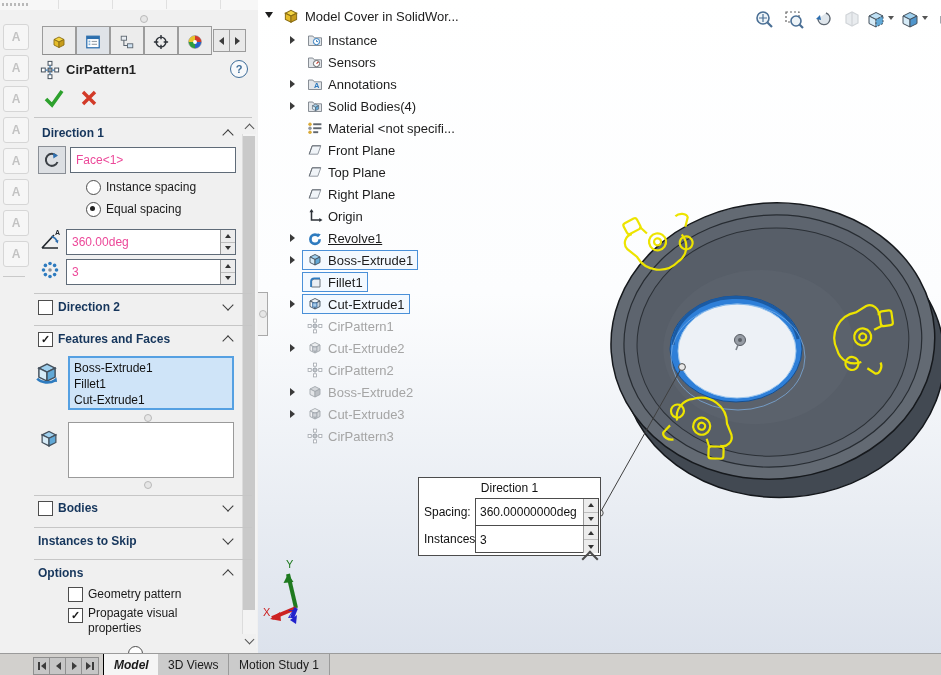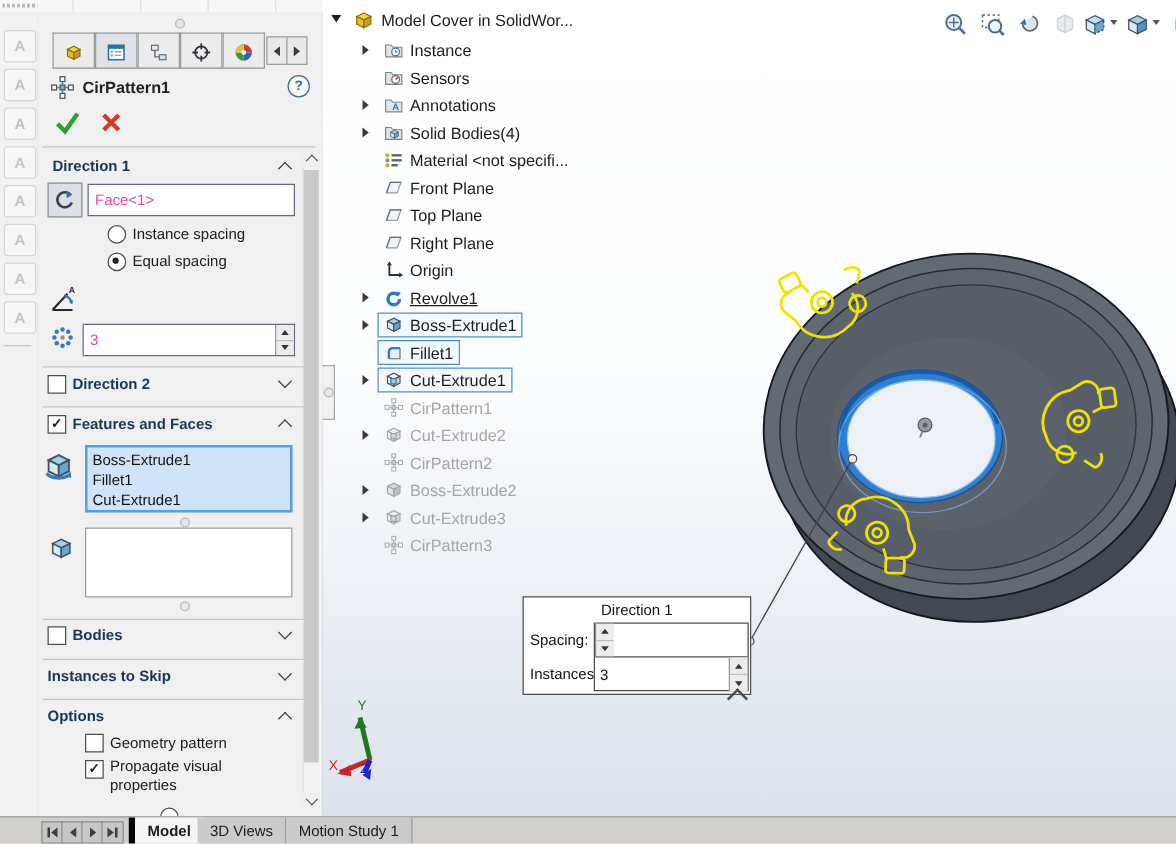--- a/index.html
+++ b/index.html
@@ -73,21 +73,21 @@
   .co-label{position:absolute;left:5px;font-size:12px;color:#111;}
   #co-chev{left:326px;top:553px;width:10px;height:10px;border:solid #4c4c4c;border-width:0 2px 2px 0;transform:rotate(-135deg);}
   
   #edge-handle{left:-1px;top:292px;width:10px;height:42px;background:#f0f0f0;border:1px solid #a9a9a9;border-left:none;}
   
   #bottom-bar{left:0;top:653px;width:941px;height:22px;background:#d2d0cd;border-top:1px solid #9b9b9b;}
   .nav-btn{position:absolute;top:3px;width:16px;height:16px;background:#c6c6c6;border:1px solid #8f8f8f;display:flex;align-items:center;justify-content:center;gap:1px;}
   .nav-bar{width:2px;height:8px;background:#3c3c3c;}
   .btab{position:absolute;top:0;height:21px;display:flex;align-items:center;justify-content:center;font-size:12px;color:#1a1a1a;
     border-right:1px solid #9b9b9b;background:#cbcbcb;padding:0 10px;}
-  .btab.active{background:#f5f5f5;font-weight:bold;border-left:5px solid #000000;}
+  .btab.active{background:#f5f5f5;font-weight:bold;border-left:1px solid #000000;font-style:italic;}
 </style>
 </head>
 <body>
 
 <div id="app">
 
   <div class="abs" id="top-strip">
     <div class="grip"></div>
     <div class="tick" style="left:58px"></div>
       <div class="tick" style="left:112px"></div>
@@ -215,20 +215,31 @@
     <span class="radio sel" style="left:56px;top:192px"></span>
     <span class="plabel" style="left:76px;top:192px">Equal spacing</span>
     <span class="abs ticon" style="left:8px;top:218px;width:24px;height:24px" id="angle-ico">
         <svg width="24" height="24" viewBox="0 0 24 24">
           <path d="M4,20 H20 M4,20 L16,7" stroke="#23282e" stroke-width="1.7" fill="none"></path>
           <path d="M19,13 A8,8 0 0 0 13.5,8.5" stroke="#2e6fb0" stroke-width="1.7" fill="none"></path>
           <path d="M19.8,15.5 l-2.8,-2.4 l3.4,-1 z" fill="#2e6fb0"></path>
           <text x="17" y="6.5" font-size="7" font-weight="bold" fill="#23282e" font-family="Liberation Sans, sans-serif">A</text>
         </svg>
       </span>
+    <div class="field" style="left:36px;top:219px;width:168px;height:24px">
+      <span class="val">360.00deg</span>
+      <span class="spin">
+          <div>
+            <span class="tri-up"></span>
+          </div>
+          <div>
+            <span class="tri-dn"></span>
+          </div>
+        </span>
+      </div>
     <span class="abs ticon" style="left:8px;top:248px;width:24px;height:24px" id="count-ico">
         <svg width="24" height="24" viewBox="0 0 24 24">
           <circle cx="18.5" cy="12" r="1.8" fill="#2e7bbf"></circle>
           <circle cx="16.59619407771256" cy="16.59619407771256" r="1.8" fill="#2e7bbf"></circle>
           <circle cx="12" cy="18.5" r="1.8" fill="#2e7bbf"></circle>
           <circle cx="7.403805922287441" cy="16.59619407771256" r="1.8" fill="#2e7bbf"></circle>
           <circle cx="5.5" cy="12" r="1.8" fill="#2e7bbf"></circle>
           <circle cx="7.40380592228744" cy="7.403805922287441" r="1.8" fill="#2e7bbf"></circle>
           <circle cx="11.999999999999998" cy="5.5" r="1.8" fill="#2e7bbf"></circle>
           <circle cx="16.596194077712557" cy="7.40380592228744" r="1.8" fill="#2e7bbf"></circle>
@@ -661,20 +672,21 @@
           <path d="M2,7 L9,3.5 L9,14.5 L2,14.5 Z" fill="#9fd0ee" stroke="#44505c" stroke-width="1"></path>
         </svg>
       </div>
 
     <div class="abs" id="callout">
       <div class="hd">Direction 1</div>
       <span class="co-label" style="top:27px">Spacing:</span>
       <span class="co-label" style="top:54px">Instances:</span>
       <div id="co-fields">
         <div class="co-row" style="top:0;border-bottom:1px solid #4c4c4c;box-sizing:border-box">
+          <span class="val">360.00000000deg</span>
           <span class="spin">
               <div>
                 <span class="tri-up"></span>
               </div>
               <div>
                 <span class="tri-dn"></span>
               </div>
             </span>
           </div>
         <div class="co-row" style="top:27px">

